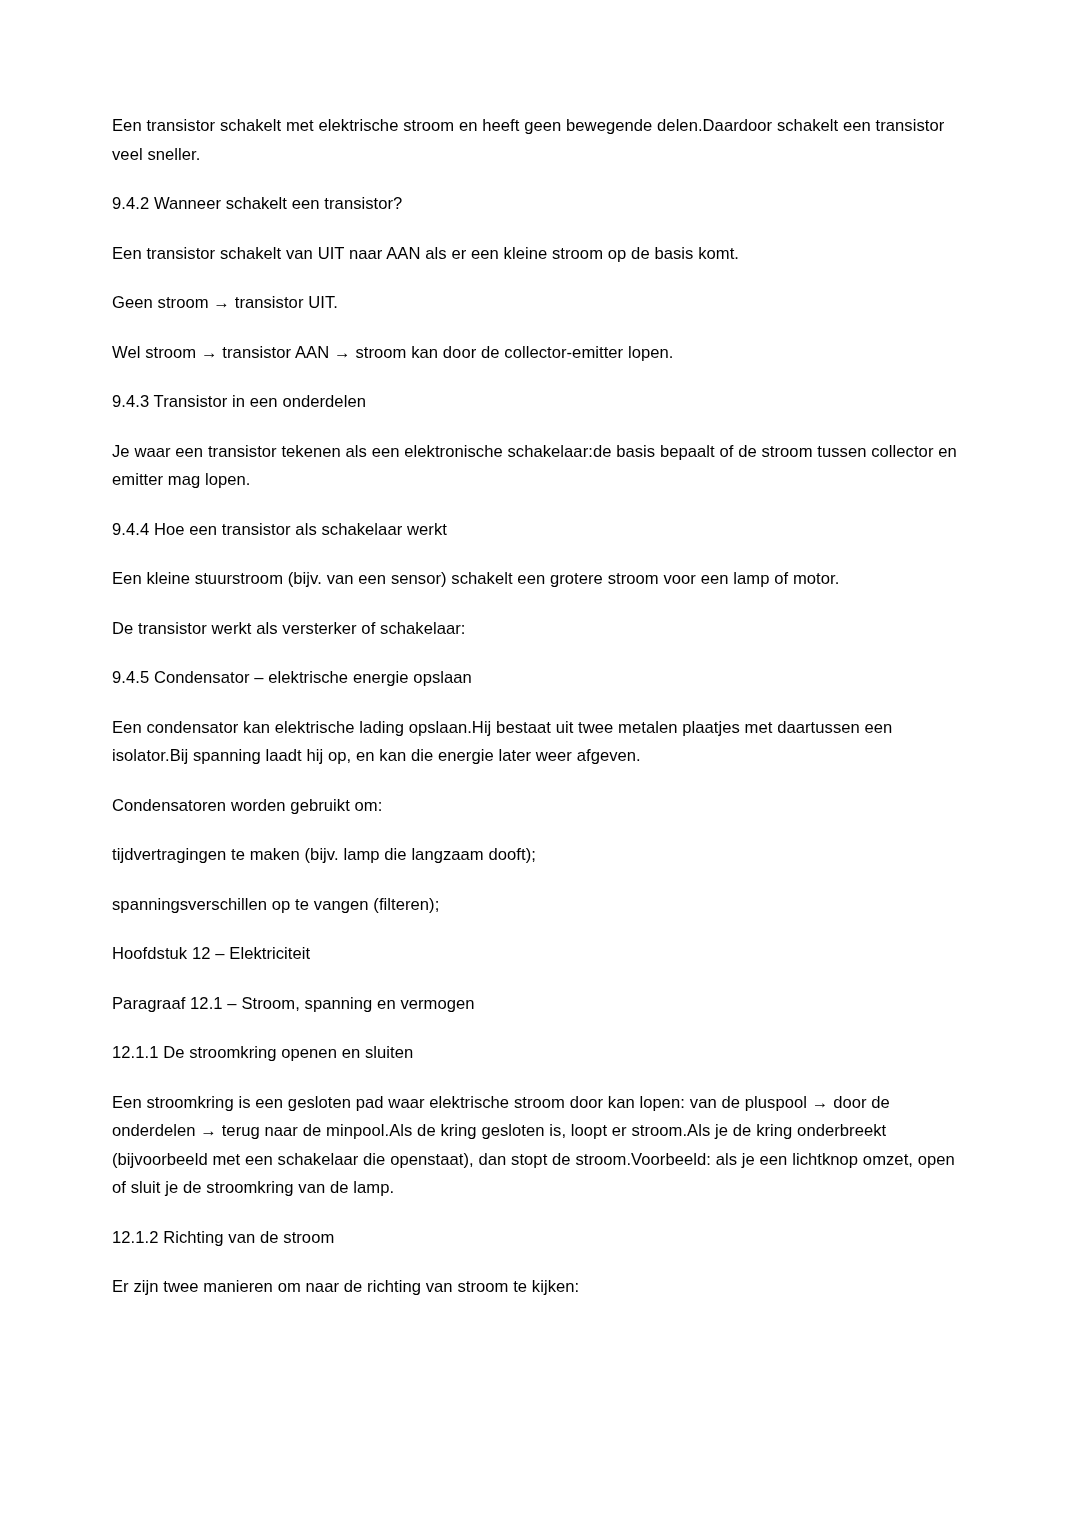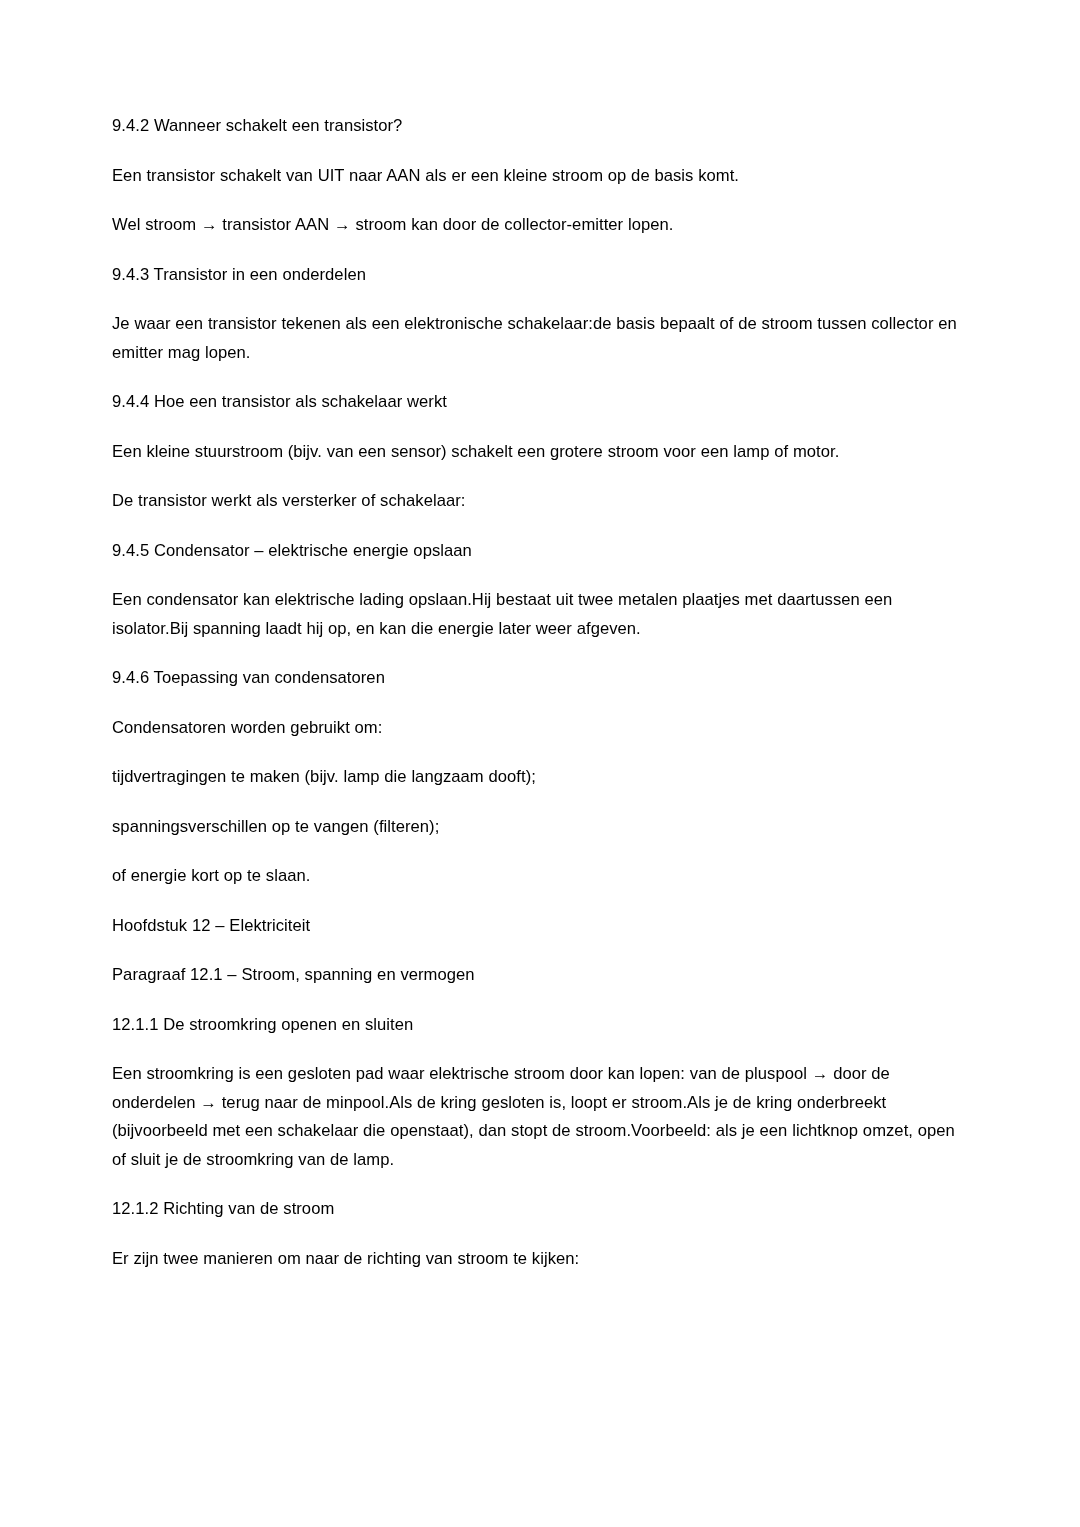--- a/index.html
+++ b/index.html
@@ -37,35 +37,35 @@
   p.para:last-child {
     margin-bottom: 16px;
   }
 </style>
 </head>
 <body>
 
 <div class="page">
   <div class="doc-body">
 
+    <p class="para">Een transistor schakelt met elektrische stroom en heeft geen bewegende delen.Daardoor schakelt een transistor veel sneller.</p>
     <p class="para">9.4.2 Wanneer schakelt een transistor?</p>
     <p class="para">Een transistor schakelt van UIT naar AAN als er een kleine stroom op de basis komt.</p>
+    <p class="para">Geen stroom → transistor UIT.</p>
     <p class="para">Wel stroom → transistor AAN → stroom kan door de collector-emitter lopen.</p>
     <p class="para">9.4.3 Transistor in een onderdelen</p>
     <p class="para">Je waar een transistor tekenen als een elektronische schakelaar:de basis bepaalt of de stroom tussen collector en emitter mag lopen.</p>
     <p class="para">9.4.4 Hoe een transistor als schakelaar werkt</p>
     <p class="para">Een kleine stuurstroom (bijv. van een sensor) schakelt een grotere stroom voor een lamp of motor.</p>
     <p class="para">De transistor werkt als versterker of schakelaar:</p>
     <p class="para">9.4.5 Condensator – elektrische energie opslaan</p>
     <p class="para">Een condensator kan elektrische lading opslaan.Hij bestaat uit twee metalen plaatjes met daartussen een isolator.Bij spanning laadt hij op, en kan die energie later weer afgeven.</p>
-    <p class="para">9.4.6 Toepassing van condensatoren</p>
     <p class="para">Condensatoren worden gebruikt om:</p>
     <p class="para">tijdvertragingen te maken (bijv. lamp die langzaam dooft);</p>
     <p class="para">spanningsverschillen op te vangen (filteren);</p>
-    <p class="para">of energie kort op te slaan.</p>
     <p class="para">Hoofdstuk 12 – Elektriciteit</p>
     <p class="para">Paragraaf 12.1 – Stroom, spanning en vermogen</p>
     <p class="para">12.1.1 De stroomkring openen en sluiten</p>
     <p class="para">Een stroomkring is een gesloten pad waar elektrische stroom door kan lopen: van de pluspool → door de onderdelen → terug naar de minpool.Als de kring gesloten is, loopt er stroom.Als je de kring onderbreekt (bijvoorbeeld met een schakelaar die openstaat), dan stopt de stroom.Voorbeeld: als je een lichtknop omzet, open of sluit je de stroomkring van de lamp.</p>
     <p class="para">12.1.2 Richting van de stroom</p>
     <p class="para">Er zijn twee manieren om naar de richting van stroom te kijken:</p>
 
   </div>
 </div>
 

